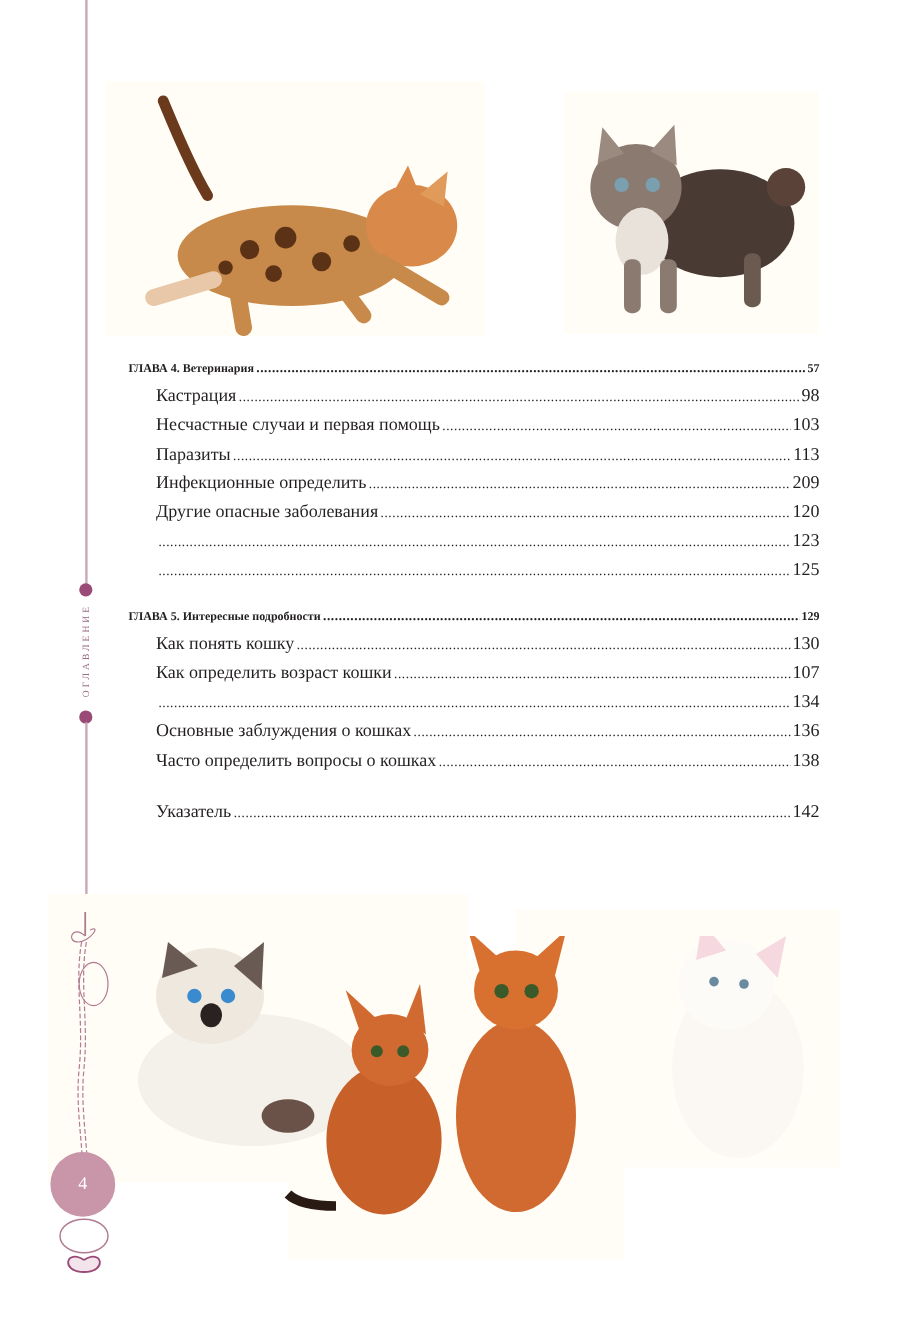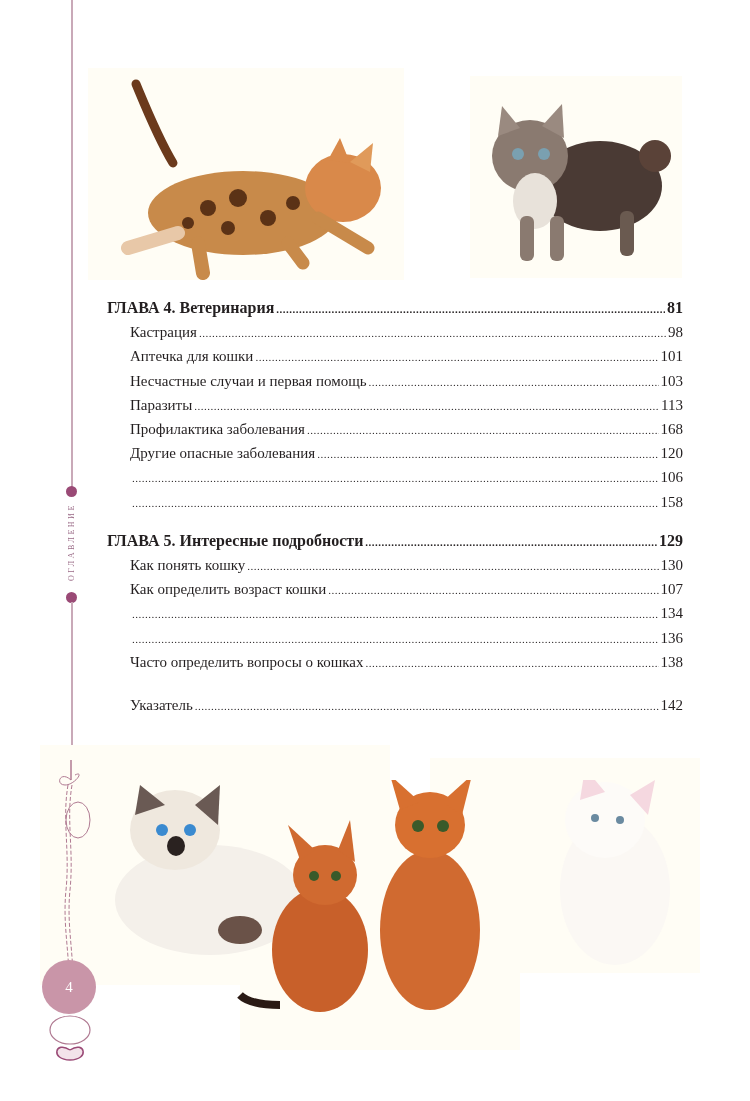--- a/index.html
+++ b/index.html
@@ -7,21 +7,21 @@
   .vline{position:absolute;left:71px;width:2px;background:#c9a9b8;}
   .dot{position:absolute;left:66px;width:11px;height:11px;border-radius:50%;background:#9a4a76;}
   .side-label{position:absolute;left:64px;top:497px;width:16px;height:90px;writing-mode:vertical-rl;transform:rotate(180deg);font-size:8px;letter-spacing:2.5px;color:#9a6a86;text-align:center;line-height:16px;}
   .photo{position:absolute;background:#fffdf5;}
   .toc{position:absolute;left:107px;top:296px;width:576px;}
   .row{display:flex;align-items:baseline;font-size:15px;line-height:23.2px;white-space:nowrap;}
   .row .t{flex:0 0 auto;}
   .row .d{flex:1 1 auto;overflow:hidden;margin:0 2px;}
   .row .d::after{content:"........................................................................................................................................................................................................................................................";letter-spacing:0.5px;font-size:11px;}
   .row .p{flex:0 0 auto;}
-  .row.chapter{font-weight:bold;font-size:16px;}
+  .row.chapter{font-weight:bold;font-size:10px;}
   .row.sub{padding-left:23px;}
   .gap{height:14px;}
   .gap2{height:19px;}
   .pagenum{position:absolute;left:42px;top:960px;width:54px;height:54px;border-radius:50%;background:#c995a8;color:#fff;font-size:15px;text-align:center;line-height:54px;}
 </style>
 </head>
 <body>
 
 <div class="vline" style="top:0;height:487px;"></div>
 <div class="dot" style="top:486px;"></div>
@@ -61,59 +61,54 @@
     <rect x="50" y="140" width="14" height="45" rx="6" fill="#8a7a70"></rect>
     <rect x="80" y="140" width="14" height="45" rx="6" fill="#8a7a70"></rect>
     <rect x="150" y="135" width="14" height="45" rx="6" fill="#6a5a50"></rect>
   </svg>
 </div>
 
 <div class="toc">
   <div class="row chapter">
     <span class="t">ГЛАВА 4. Ветеринария</span>
       <span class="d"></span>
-      <span class="p">81</span>
+      <span class="p">57</span>
   </div>
   <div class="row sub">
       <span class="t">Кастрация</span>
       <span class="d"></span>
       <span class="p">98</span>
-    </div>
-  <div class="row sub">
-      <span class="t">Аптечка для кошки</span>
-      <span class="d"></span>
-      <span class="p">101</span>
     </div>
   <div class="row sub">
       <span class="t">Несчастные случаи и первая помощь</span>
       <span class="d"></span>
       <span class="p">103</span>
     </div>
   <div class="row sub">
       <span class="t">Паразиты</span>
       <span class="d"></span>
       <span class="p">113</span>
     </div>
   <div class="row sub">
-      <span class="t">Профилактика заболевания</span>
+      <span class="t">Инфекционные определить</span>
       <span class="d"></span>
-      <span class="p">168</span>
+      <span class="p">209</span>
     </div>
   <div class="row sub">
       <span class="t">Другие опасные заболевания</span>
       <span class="d"></span>
       <span class="p">120</span>
     </div>
   <div class="row sub">
       <span class="d"></span>
-      <span class="p">106</span>
+      <span class="p">123</span>
     </div>
   <div class="row sub">
       <span class="d"></span>
-      <span class="p">158</span>
+      <span class="p">125</span>
     </div>
 
   <div class="gap"></div>
 
   <div class="row chapter">
     <span class="t">ГЛАВА 5. Интересные подробности</span>
       <span class="d"></span>
       <span class="p">129</span>
   </div>
   <div class="row sub">
@@ -124,20 +119,21 @@
   <div class="row sub">
       <span class="t">Как определить возраст кошки</span>
       <span class="d"></span>
       <span class="p">107</span>
     </div>
   <div class="row sub">
       <span class="d"></span>
       <span class="p">134</span>
     </div>
   <div class="row sub">
+      <span class="t">Основные заблуждения о кошках</span>
       <span class="d"></span>
       <span class="p">136</span>
     </div>
   <div class="row sub">
       <span class="t">Часто определить вопросы о кошках</span>
       <span class="d"></span>
       <span class="p">138</span>
     </div>
 
   <div class="gap2"></div>

